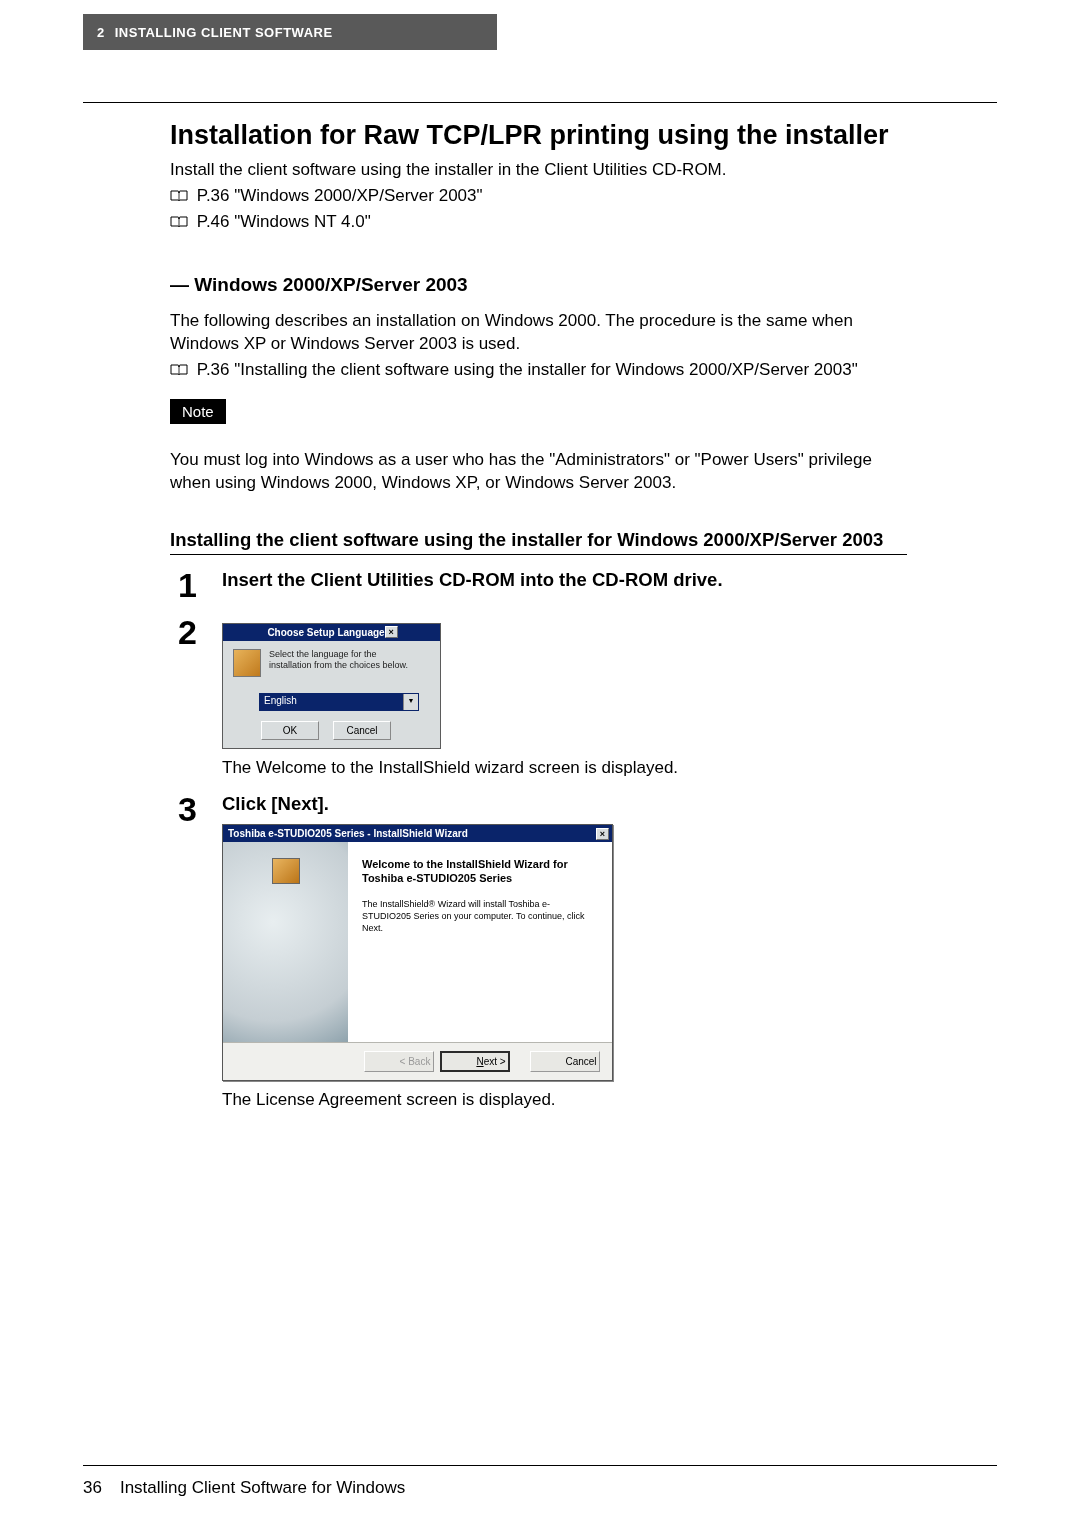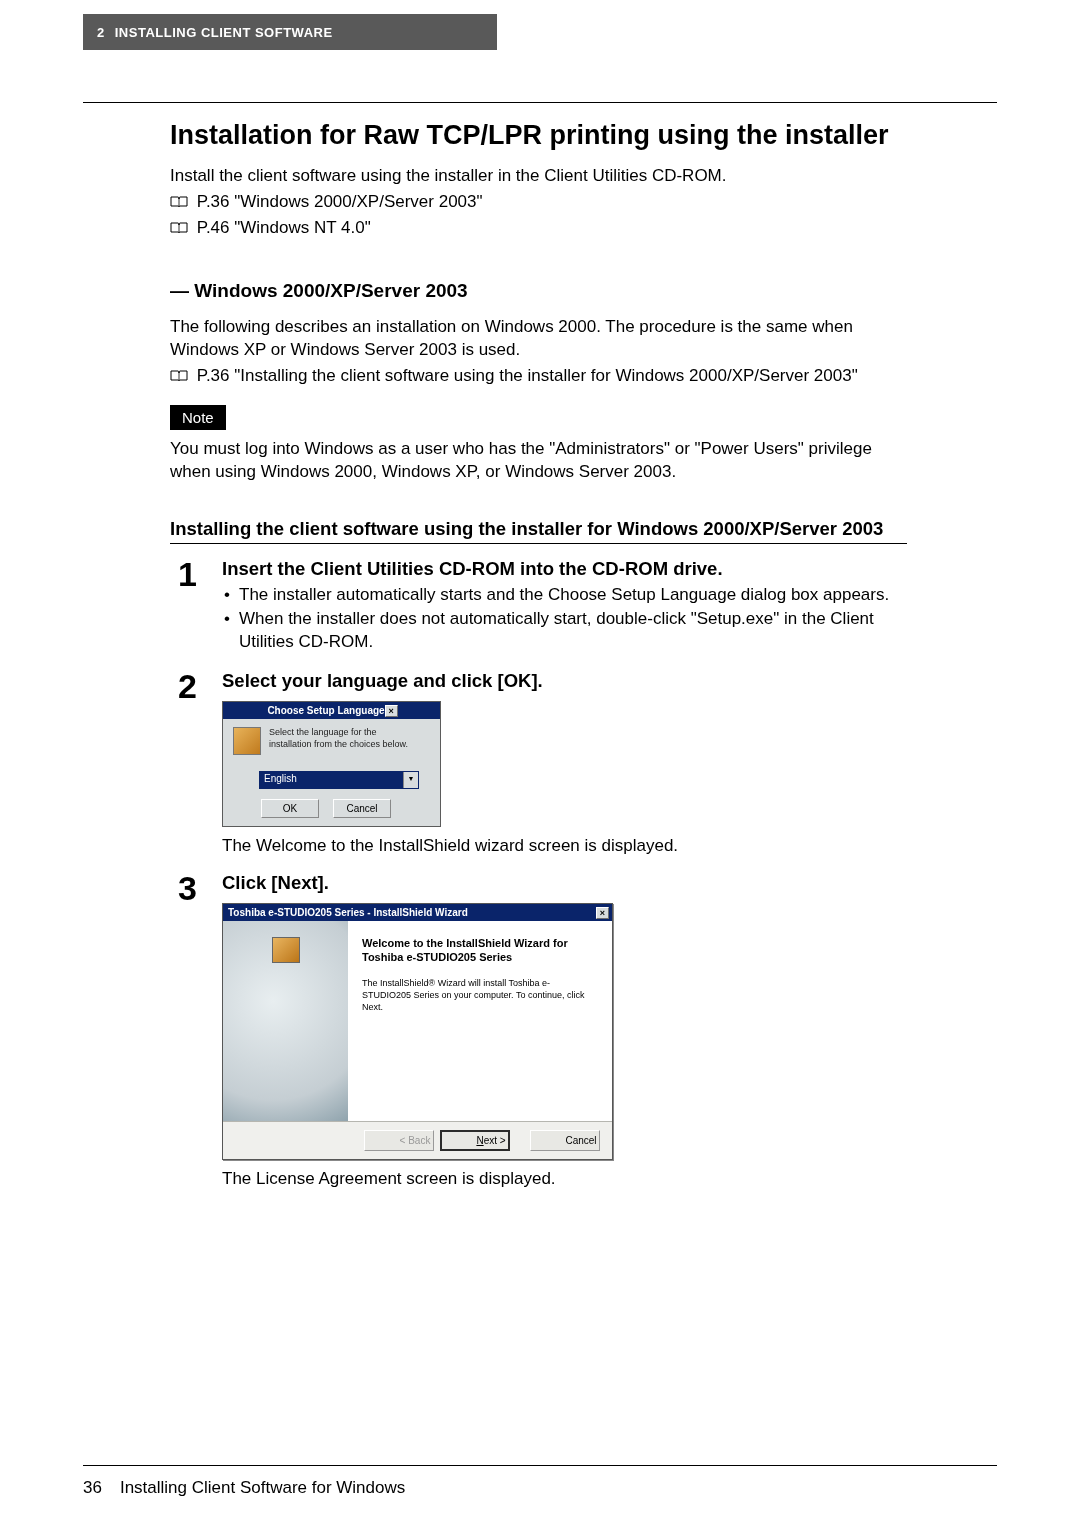--- a/index.html
+++ b/index.html
@@ -36,21 +36,21 @@
   }
   .content {
     position: absolute;
     top: 120px;
     left: 170px;
     width: 737px;
   }
   h1.sec-title {
     font-size: 27px;
     font-weight: bold;
-    margin-bottom: 14px;
+    margin-bottom: 8px;
   }
   .body-text {
     font-size: 17px;
     line-height: 1.35;
     margin-bottom: 3px;
   }
   .book-icon {
     display: inline-block;
     width: 18px;
     height: 12px;
@@ -64,21 +64,21 @@
     margin-top: 40px;
     margin-bottom: 14px;
   }
   .note-box {
     display: inline-block;
     background: #000;
     color: #fff;
     padding: 4px 12px;
     font-size: 15px;
     margin-top: 14px;
-    margin-bottom: 8px;
+    margin-bottom: 25px;
   }
   h3.proc-title {
     font-size: 18.5px;
     font-weight: bold;
     margin-top: 34px;
     padding-bottom: 3px;
     border-bottom: 1.5px solid #000;
     margin-bottom: 12px;
   }
   .step {
@@ -313,32 +313,27 @@
   <div class="note-box">Note</div>
   <p class="body-text">You must log into Windows as a user who has the "Administrators" or "Power Users" privilege when using Windows 2000, Windows XP, or Windows Server 2003.</p>
 
   <h3 class="proc-title">Installing the client software using the installer for Windows 2000/XP/Server 2003</h3>
 
   
   <div class="step">
     <div class="step-num">1</div>
     <div class="step-body">
       <div class="step-head">Insert the Client Utilities CD-ROM into the CD-ROM drive.</div>
-      <ul class="bullet-list">
-        <li>The installer automatically starts and the Choose Setup Language dialog box appears.</li>
-        <li>When the installer does not automatically start, double-click "Setup.exe" in the Client Utilities CD-ROM.</li>
-      </ul>
     </div>
   </div>
 
   
   <div class="step">
     <div class="step-num">2</div>
     <div class="step-body">
-      <div class="step-head">Select your language and click [OK].</div>
 
       <div class="dlg1">
         <div class="titlebar">
           <span>Choose Setup Language</span>
           <span class="close-x">×</span>
         </div>
         <div class="dlg-body">
           <div class="row1">
             <div class="glb"></div>
             <div class="msg">Select the language for the installation from the choices below.</div>

